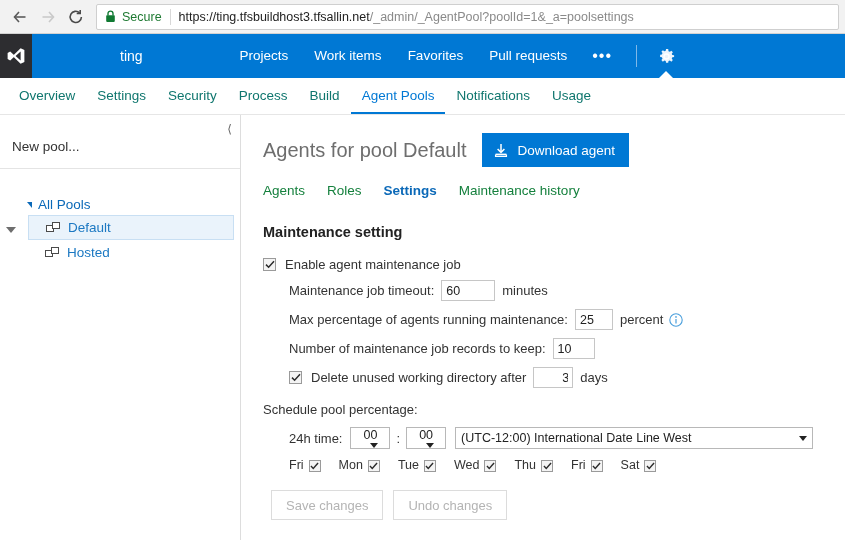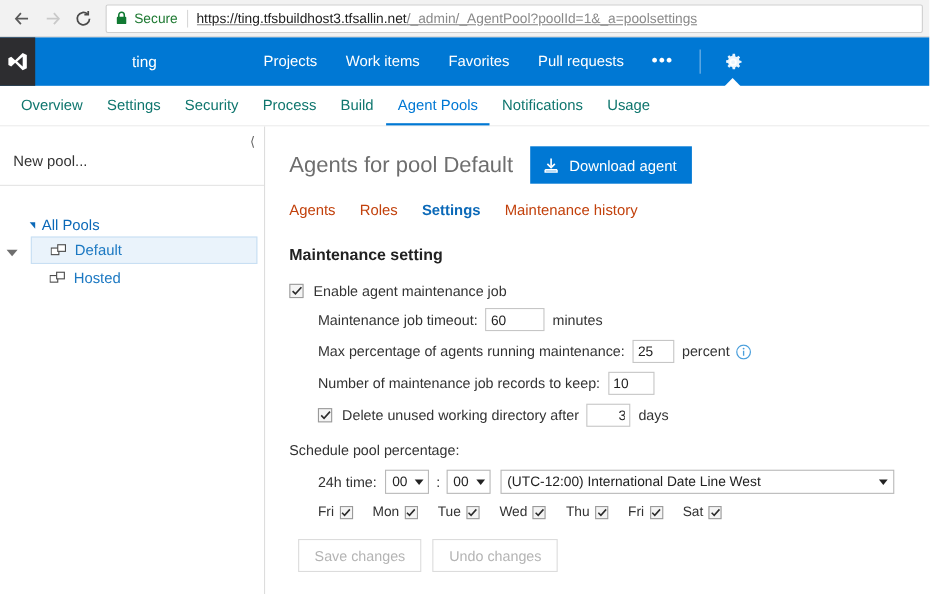--- a/index.html
+++ b/index.html
@@ -49,21 +49,20 @@
   }
   #omni-divider {
     width: 1px; height: 16px; background: #d8d8d8; margin-right: 8px;
     flex: 0 0 auto;
   }
   #url-text {
     font-size: 12.5px;
     color: #8a8a8a;
     white-space: nowrap;
     overflow: hidden;
-    text-decoration: underline;
   }
   #url-text .host { color: #222222; }
 
   
   #top-bar {
     height: 44px;
     background: #0078d4;
     display: flex;
     align-items: center;
     position: relative;
@@ -228,21 +227,21 @@
   }
   #download-agent-btn .dl-icon { margin-right: 9px; display: flex; }
 
   #pivot-tabs {
     display: flex;
     align-items: center;
     margin-top: 16px;
   }
   .pivot {
     font-size: 13.5px;
-    color: #c2410c;
+    color: #15803d;
     margin-right: 22px;
     cursor: default;
     white-space: nowrap;
   }
   .pivot.active { color: #0b69b8; font-weight: bold; }
 
   #section-title {
     font-size: 14.5px;
     font-weight: bold;
     color: #222222;
@@ -302,21 +301,21 @@
     color: #222222;
     cursor: pointer;
   }
   .sel .caret {
     width: 0; height: 0;
     border-left: 4px solid transparent;
     border-right: 4px solid transparent;
     border-top: 5px solid #222222;
     margin-left: 7px;
   }
-  .sel-hh { width: 40px; justify-content: space-between; }
+  .sel-hh { width: 40px; justify-content: space-between; flex-direction: column; }
   #time-colon { margin: 0 6px; color: #333; font-size: 13px; }
   #tz-select {
     width: 358px;
     justify-content: space-between;
     margin-left: 9px;
   }
 
   #days-row { display: flex; align-items: center; padding-left: 26px; margin-bottom: 18px; }
   .day {
     display: flex; align-items: flex-end;

